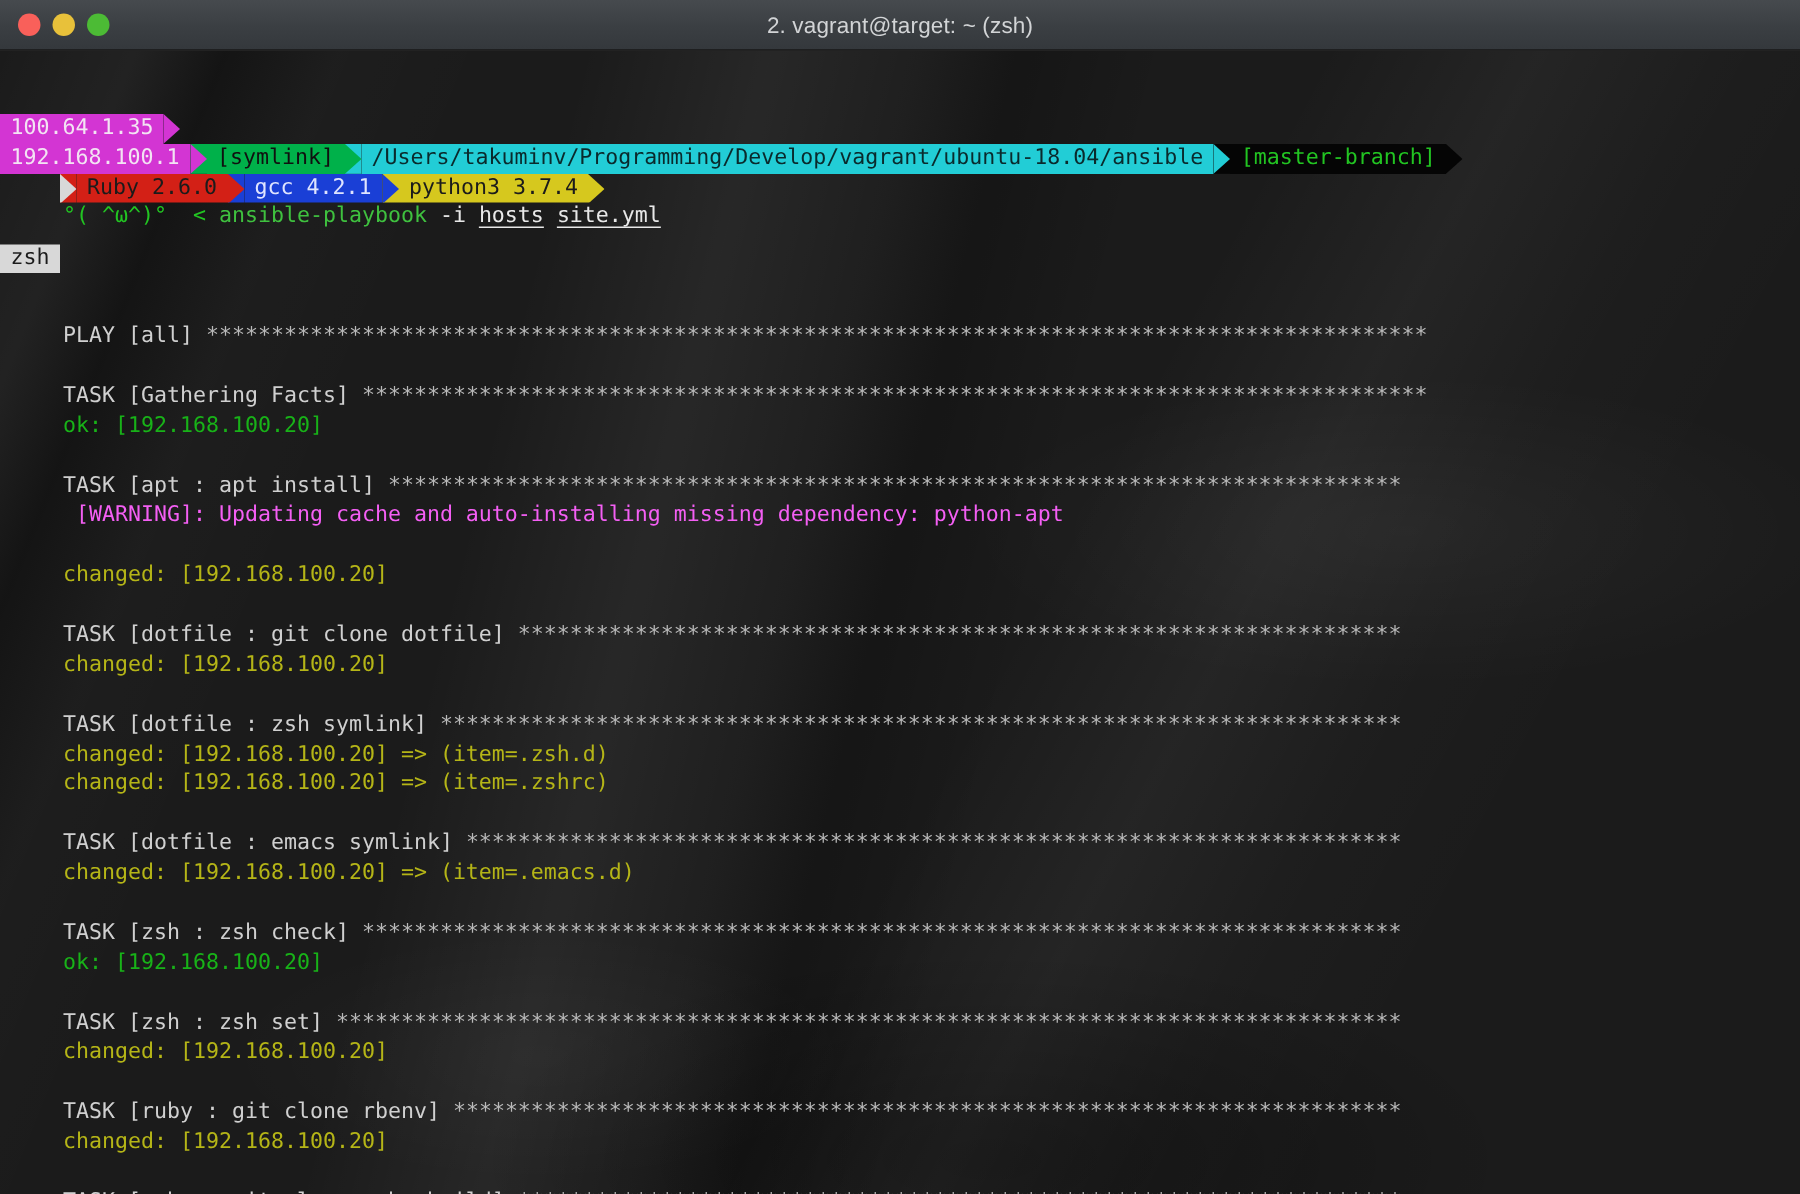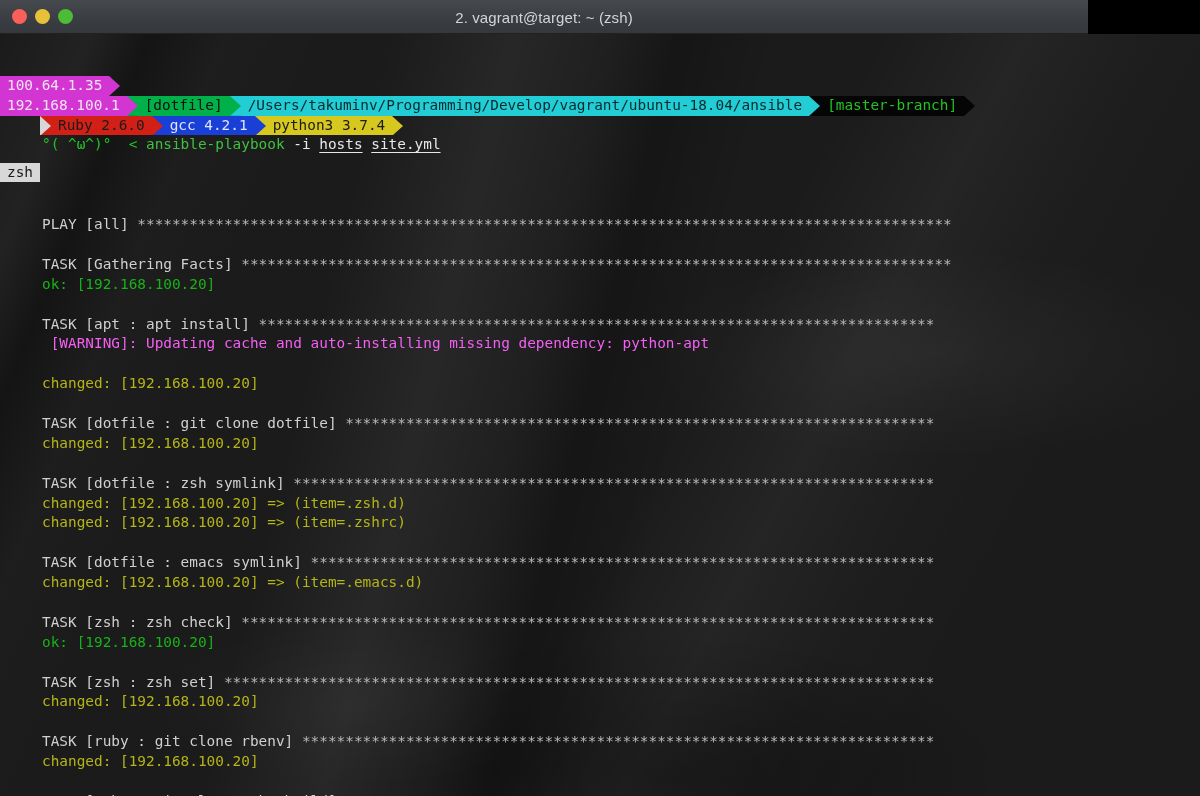--- a/index.html
+++ b/index.html
@@ -4,21 +4,21 @@
 <style>
   * { margin:0; padding:0; box-sizing:border-box; }
   html,body { width:1200px; height:796px; overflow:hidden; background:#000; }
   body { font-family:"DejaVu Sans Mono","Liberation Mono",monospace; }
 
   
   .window { position:relative; width:1200px; height:796px; overflow:hidden; }
 
   
   .titlebar{
-    position:absolute; left:0; top:0; width:1088px; height:34px;
+    position:absolute; left:0; top:0; width:1200px; height:34px;
     background:linear-gradient(180deg,#464a4e 0%,#3b3f43 52%,#34383c 100%);
     border-bottom:1px solid #222;
     display:flex; align-items:center;
   }
   .lights{ display:flex; gap:8px; padding-left:12px; }
   .light{ width:15px; height:15px; border-radius:50%; display:block; }
   .light.red{ background:#f9605a; }
   .light.yellow{ background:#e8c13a; }
   .light.green{ background:#4cbb35; }
   .title-text{
@@ -93,21 +93,21 @@
 
   <div class="term">
     <div class="wallpaper"></div>
     <div class="screen">
       <div id="prompt-area"><div class="pl"><div class="seg s-magenta"><span>100.64.1.35</span></div><svg class="arrow" viewBox="0 0 11 20" preserveAspectRatio="none">
               <rect width="11" height="20" fill="transparent"></rect>
               <path d="M0 0 L11 10 L0 20 Z" fill="#d335d3"></path>
             </svg></div><div class="pl"><div class="seg s-magenta"><span>192.168.100.1</span></div><svg class="arrow" viewBox="0 0 11 20" preserveAspectRatio="none">
               <rect width="11" height="20" fill="#00b14a"></rect>
               <path d="M0 0 L11 10 L0 20 Z" fill="#d335d3"></path>
-            </svg><div class="seg s-green"><span>[dotfile]</span></div><svg class="arrow" viewBox="0 0 11 20" preserveAspectRatio="none">
+            </svg><div class="seg s-green"><span>[symlink]</span></div><svg class="arrow" viewBox="0 0 11 20" preserveAspectRatio="none">
               <rect width="11" height="20" fill="#22cdd6"></rect>
               <path d="M0 0 L11 10 L0 20 Z" fill="#00b14a"></path>
             </svg><div class="seg s-cyan"><span>/Users/takuminv/Programming/Develop/vagrant/ubuntu-18.04/ansible</span></div><svg class="arrow" viewBox="0 0 11 20" preserveAspectRatio="none">
               <rect width="11" height="20" fill="#050505"></rect>
               <path d="M0 0 L11 10 L0 20 Z" fill="#22cdd6"></path>
             </svg><div class="seg s-black"><svg width="11" height="13" viewBox="0 0 11 13" style="margin-right: 1px;">
                 <path d="M2.2 2.2 L2.2 11" stroke="#22c422" stroke-width="1.6" fill="none"></path>
                 <path d="M8.6 3.2 C8.6 6.4 2.2 5.6 2.2 8.6" stroke="#22c422" stroke-width="1.6" fill="none"></path>
                 <circle cx="2.2" cy="1.6" r="1.5" fill="#22c422"></circle>
                 <circle cx="8.6" cy="1.9" r="1.5" fill="#22c422"></circle>

